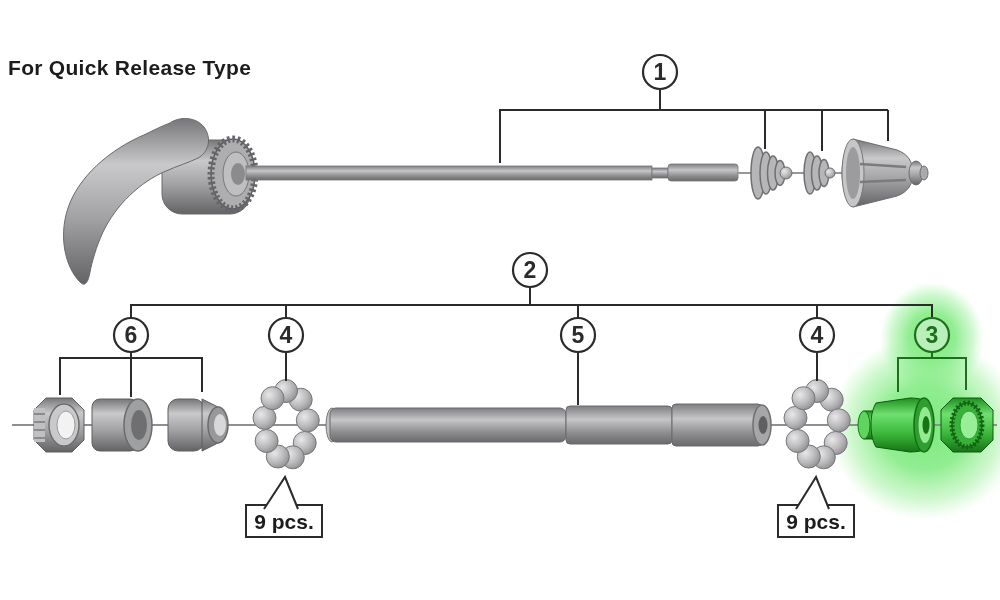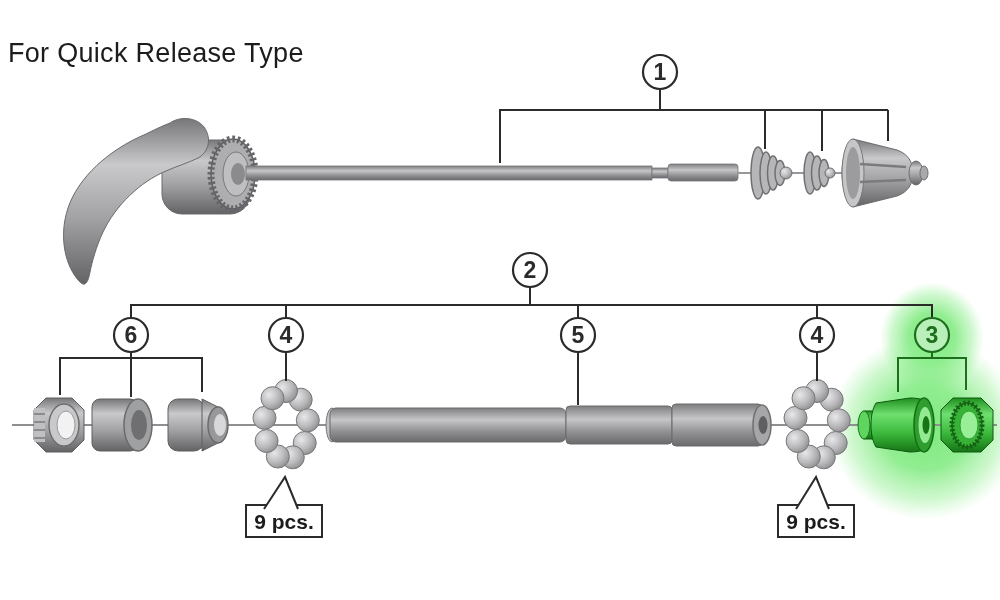--- a/index.html
+++ b/index.html
@@ -1,18 +1,18 @@
 <!DOCTYPE html>
 <html><head>
 <meta charset="utf-8">
 <style>
   html,body{margin:0;padding:0;background:#ffffff;}
   .stage{position:relative;width:1000px;height:600px;background:#ffffff;overflow:hidden;
          font-family:"Liberation Sans",sans-serif;}
-  .title{position:absolute;left:8px;top:38px;font-size:27px;font-weight:400;color:#1c1c1c;
+  .title{position:absolute;left:8px;top:56px;font-size:21px;font-weight:700;color:#1c1c1c;
          letter-spacing:.3px;}
   svg{position:absolute;left:0;top:0;}
   text.callout-num{font-family:"Liberation Sans",sans-serif;font-size:23px;font-weight:700;
          fill:#2b2b2b;text-anchor:middle;}
   text.qty{font-family:"Liberation Sans",sans-serif;font-size:21px;font-weight:700;
          fill:#1c1c1c;text-anchor:middle;}
   .lines{stroke:#2b2b2b;stroke-width:2;fill:none;}
   .lines-green{stroke:#1d6f1d;stroke-width:2;fill:none;}
 </style>
 </head>

